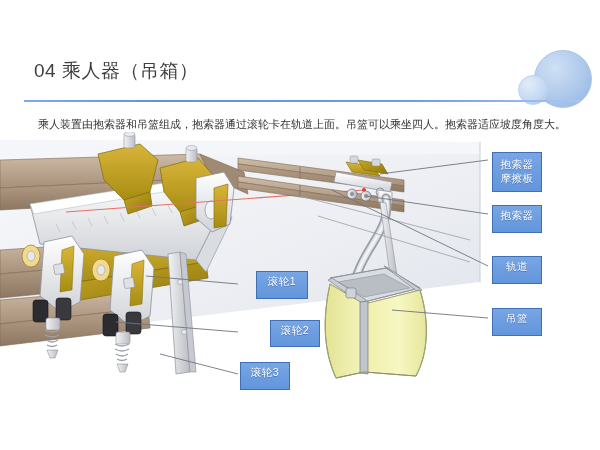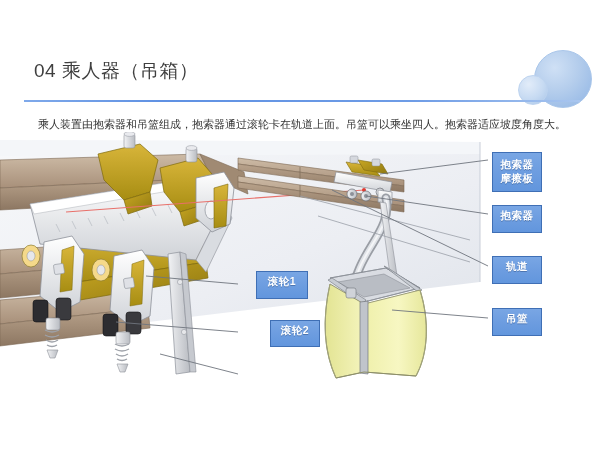--- a/index.html
+++ b/index.html
@@ -42,21 +42,21 @@
   .stage svg{display:block;}
 
   
   .label{
     position:absolute;
     box-sizing:border-box;
     background:linear-gradient(180deg,#79a6e4 0%,#6d9de0 50%,#6296dd 100%);
     border:1px solid #3f6fb5;
     color:#ffffff;
     font-size:10.5px;
-    font-weight:bold;
+    font-weight:normal;
     text-align:center;
     line-height:13px;
     padding-top:3px;
     letter-spacing:.5px;
     text-shadow:0 1px 0 rgba(40,70,120,.45);
   }
   .label.two-line{line-height:14px;padding-top:4px;}
 </style>
 </head>
 <body>
@@ -327,14 +327,17 @@
   </div>
 
   <div class="label" style="left:256px;top:271px;width:52px;height:28px;">
     <div>滚轮1</div>
   </div>
 
   <div class="label" style="left:240px;top:320px;width:50px;height:27px;margin-left:30px;">
     <div>滚轮2</div>
   </div>
 
+  <div class="label" style="left:240px;top:362px;width:50px;height:28px;">
+    <div>滚轮3</div>
+  </div>
 
 </div>
 
 </body></html>

